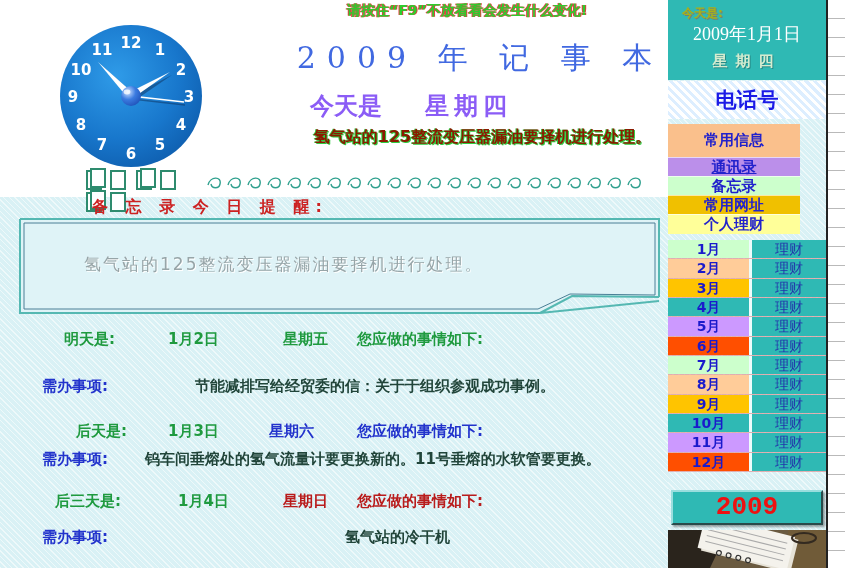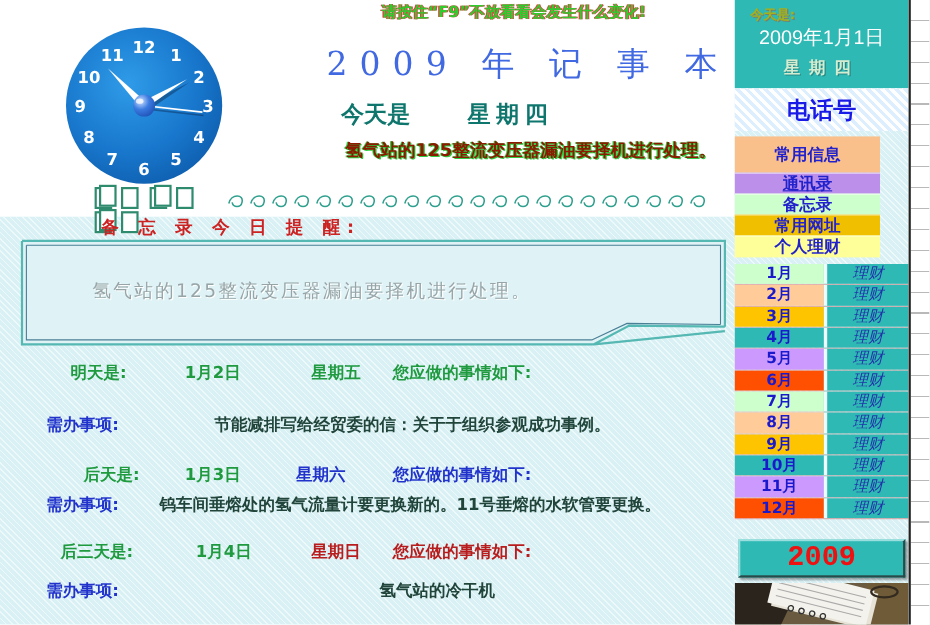--- a/index.html
+++ b/index.html
@@ -8,21 +8,21 @@
   .abs{position:absolute;}
 
   
   .hatch{background:#d9f1f5;
          background-image:repeating-linear-gradient(45deg,rgba(255,255,255,.55) 0 1px,rgba(255,255,255,0) 1px 4px);}
   #main-lower{left:0;top:197px;width:668px;height:371px;}
   #instruction{left:262px;top:2px;width:410px;text-align:center;font-weight:bold;font-size:14px;
                color:#2ecc2e;text-shadow:1px 0 0 #e04040,-1px 0 0 #e04040;}
   #main-title{left:295px;top:38px;width:370px;text-align:center;font-size:30px;letter-spacing:11px;
               color:#4169e1;font-family:"DejaVu Serif",serif;}
-  .today-line{color:#0f766e;font-weight:bold;font-size:21px;}
+  .today-line{color:#8b5cf6;font-weight:bold;font-size:24px;}
   #today-label{left:310px;top:90px;}
   #today-weekday{left:425px;top:90px;letter-spacing:5px;}
   #notice{left:295px;top:127px;width:375px;text-align:center;font-weight:bold;font-size:16px;
           color:#8b1a00;text-shadow:-1px 0 0 #2ecc40,1px 1px 0 #2ecc40;}
 
   
   #clock{left:56px;top:22px;}
 
   
   .pg{display:inline-block;width:12px;height:16px;border:2px solid #2e8b6e;background:#fff;vertical-align:bottom;}
@@ -43,38 +43,38 @@
   
   .srow span{position:absolute;white-space:nowrap;font-weight:bold;font-size:15px;}
   .green{color:#1f9a3f;} .blue{color:#2233cc;} .red{color:#b91c1c;} .dark{color:#21453a;}
 
   
   #sidebar{left:668px;top:0;width:158px;height:568px;}
   #side-date{left:0;top:0;width:158px;height:80px;background:#2fb9b4;}
   #side-today-label{left:14px;top:5px;font-size:12px;font-weight:bold;color:#a8b018;
                     text-shadow:1px 1px 0 rgba(200,60,40,.45);}
   #side-date-text{left:0;top:22px;width:158px;text-align:center;color:#ffffff;font-size:18px;
-                  font-family:Liberation Sans, sans-serif;}
+                  font-family:Liberation Serif, serif;}
   #side-weekday{left:0;top:52px;width:158px;text-align:center;color:#d4ecd0;font-weight:bold;
                 font-size:15px;letter-spacing:8px;text-shadow:1px 1px 0 rgba(30,90,90,.5);}
   #phone-btn{left:0;top:81px;width:158px;height:38px;line-height:38px;text-align:center;
              font-size:21px;font-weight:bold;color:#1a1ae6;cursor:pointer;
              background:repeating-linear-gradient(45deg,#ffffff 0 3px,#ddeeff 3px 6px);}
   .side-link{left:0;width:132px;text-align:center;font-weight:bold;font-size:15px;color:#2222cc;
              line-height:19px;cursor:pointer;border-top:1px solid rgba(255,255,255,.65);}
   #link-0{top:124px;height:33px;line-height:33px;border-top:none;}
   #link-1{top:157px;height:19px;} #link-2{top:176px;height:19px;}
   #link-3{top:195px;height:19px;} #link-4{top:214px;height:19px;}
 
   #months{left:0;top:240px;width:158px;height:232px;display:flex;flex-direction:column;}
   .mrow{flex:1;display:flex;border-bottom:1px solid rgba(225,120,120,.55);}
   .mcell{width:81px;text-align:center;font-weight:bold;font-size:14px;color:#1a1acc;
          line-height:18px;cursor:pointer;}
   .lcell{flex:1;text-align:center;font-size:14px;color:#2233aa;background:#2fb9b4;
-         line-height:18px;cursor:pointer;border-left:3px solid #eefcfc;font-style:italic;}
+         line-height:18px;cursor:pointer;border-left:3px solid #eefcfc;}
 
   #year-prompt{left:0;top:471px;width:158px;text-align:center;font-size:16px;color:#2fb3ab;
                font-weight:bold;letter-spacing:2px;}
   #year-box{left:3px;top:490px;width:148px;height:31px;line-height:31px;text-align:center;
             background:#2fb9b4;border:2px solid #4a6a6a;border-color:#9adede #2a4a4a #2a4a4a #9adede;
             box-shadow:2px 2px 2px rgba(0,0,0,.35);font-size:26px;font-weight:bold;color:#ee1111;
             font-family:Liberation Mono, monospace;cursor:text;}
   #photo{left:0;top:530px;width:158px;height:38px;}
 
   

